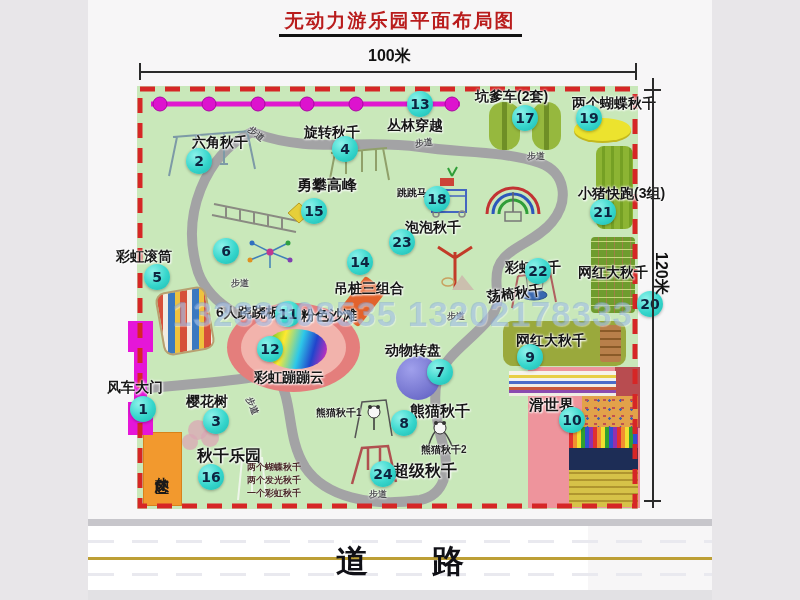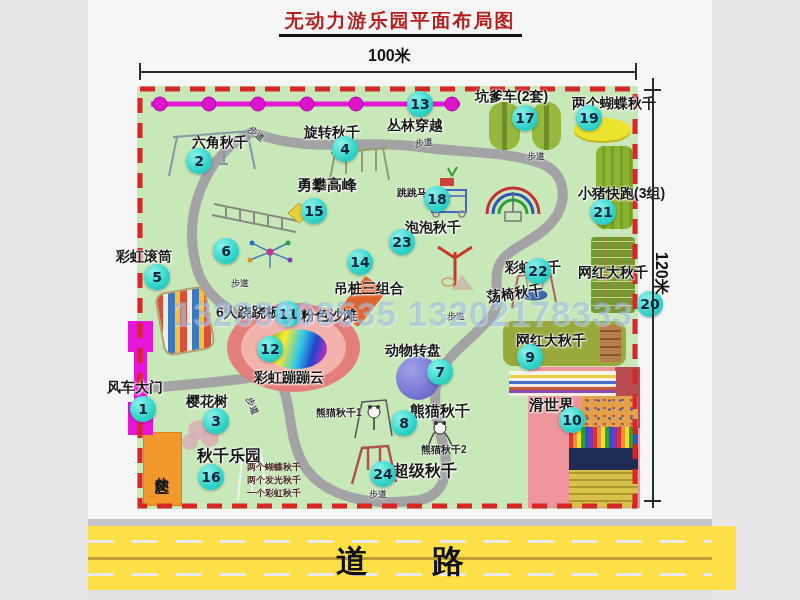--- a/index.html
+++ b/index.html
@@ -30,21 +30,21 @@
        text-shadow:0 0 2px #fff,0 0 3px #fff;transform:translate(-50%,-50%);}
   #rest{left:143px;top:432px;width:37px;height:72px;background:#f2992e;border:1px solid #d8821a;z-index:12;
         display:flex;align-items:center;justify-content:center;}
   #rest span{writing-mode:vertical-rl;text-orientation:upright;font:700 14px "Liberation Sans",sans-serif;color:#1a1a1a;letter-spacing:2px;}
   .gate{background:#e516d8;z-index:15;}
   #wm-co{position:absolute;left:212px;top:246px;z-index:50;font:700 44px "Liberation Sans",sans-serif;letter-spacing:10px;
         color:rgba(235,243,250,.42);text-shadow:1px 1px 2px rgba(110,150,200,.35);white-space:nowrap;}
   #wm-ph{position:absolute;left:172px;top:294px;z-index:50;font:700 35px "Liberation Sans",sans-serif;letter-spacing:1px;
         color:rgba(125,165,220,.45);text-shadow:1px 1px 1px rgba(255,255,255,.4);white-space:nowrap;}
   #curb{left:88px;top:519px;width:624px;height:7px;background:#c7c6cb;z-index:3;}
-  #road{position:absolute;left:88px;top:526px;width:648px;height:64px;background:#fde047;z-index:3;}
+  #road{position:absolute;left:88px;top:526px;width:500px;height:64px;background:#ffffff;z-index:3;}
   .lane{position:absolute;left:0;width:624px;height:3px;}
   .dashlane{background:repeating-linear-gradient(90deg,#e9e9ef 0 26px,transparent 26px 44px);}
   #roadlbl{position:absolute;left:0;top:14px;width:624px;text-align:center;font:700 32px "Liberation Sans",sans-serif;
         color:#101016;letter-spacing:64px;text-indent:64px;z-index:4;}
   #roadbtm{left:88px;top:590px;width:624px;height:10px;background:#e2e1e4;z-index:3;}
 </style>
 </head>
 <body>
 
 <div id="card"></div>

